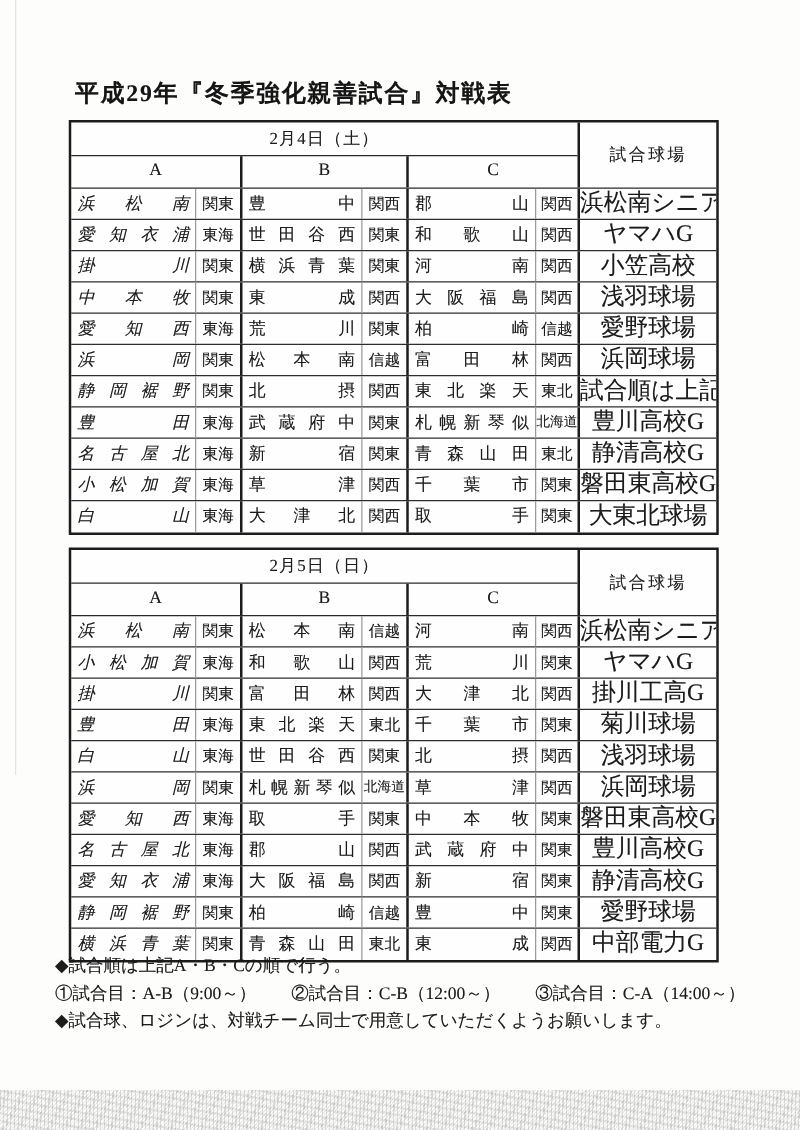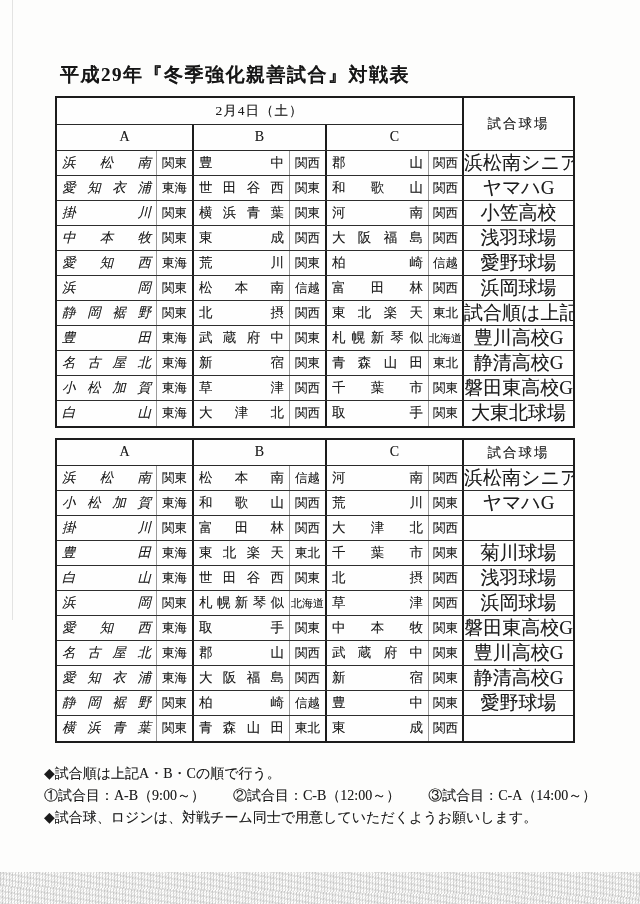--- a/index.html
+++ b/index.html
@@ -204,20 +204,21 @@
     <div class="cell cname cc">取手</div>
     <div class="cell region rc">関東</div>
     <div class="cell venue">大東北球場</div>
   </div>
 </div>
   </section>
 
   <section class="sched-table t2">
     <div class="thead">
       <div class="thead-left">
+        <div class="date-cell">2月5日（日）</div>
         <div class="group-row">
           <div class="gcell ga">A</div>
           <div class="gcell gb">B</div>
           <div class="gcell gc">C</div>
         </div>
       </div>
       <div class="venue-head">試合球場</div>
     </div>
     <div class="tbody">
   <div class="trow">
@@ -240,20 +241,21 @@
     <div class="cell venue">ヤマハG</div>
   </div>
 
   <div class="trow">
     <div class="cell cname ca">掛川</div>
     <div class="cell region ra">関東</div>
     <div class="cell cname cb">富田林</div>
     <div class="cell region rb">関西</div>
     <div class="cell cname cc">大津北</div>
     <div class="cell region rc">関西</div>
+    <div class="cell venue">掛川工高G</div>
   </div>
 
   <div class="trow">
     <div class="cell cname ca">豊田</div>
     <div class="cell region ra">東海</div>
     <div class="cell cname cb">東北楽天</div>
     <div class="cell region rb">東北</div>
     <div class="cell cname cc">千葉市</div>
     <div class="cell region rc">関東</div>
     <div class="cell venue">菊川球場</div>
@@ -319,20 +321,21 @@
     <div class="cell venue">愛野球場</div>
   </div>
 
   <div class="trow">
     <div class="cell cname ca">横浜青葉</div>
     <div class="cell region ra">関東</div>
     <div class="cell cname cb">青森山田</div>
     <div class="cell region rb">東北</div>
     <div class="cell cname cc">東成</div>
     <div class="cell region rc">関西</div>
+    <div class="cell venue">中部電力G</div>
   </div>
 </div>
   </section>
 
   <div class="notes">
     <p>◆試合順は上記A・B・Cの順で行う。</p>
     <p>①試合目：A-B（9:00～）　　②試合目：C-B（12:00～）　　③試合目：C-A（14:00～）</p>
     <p>◆試合球、ロジンは、対戦チーム同士で用意していただくようお願いします。</p>
   </div>
 

